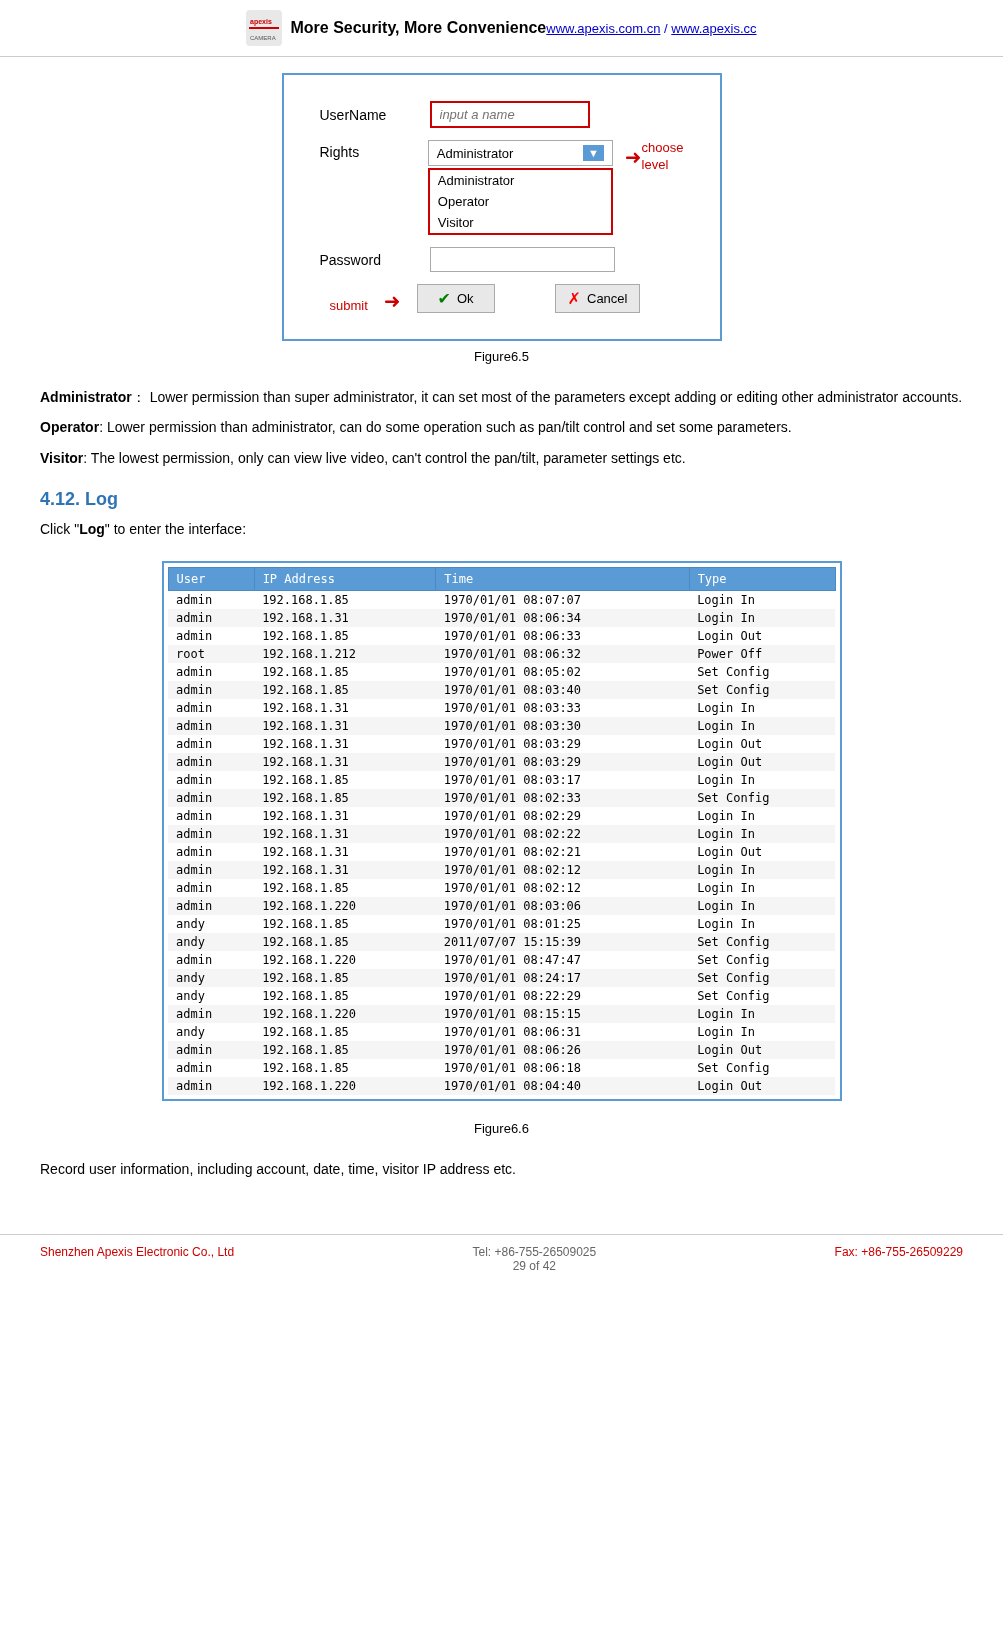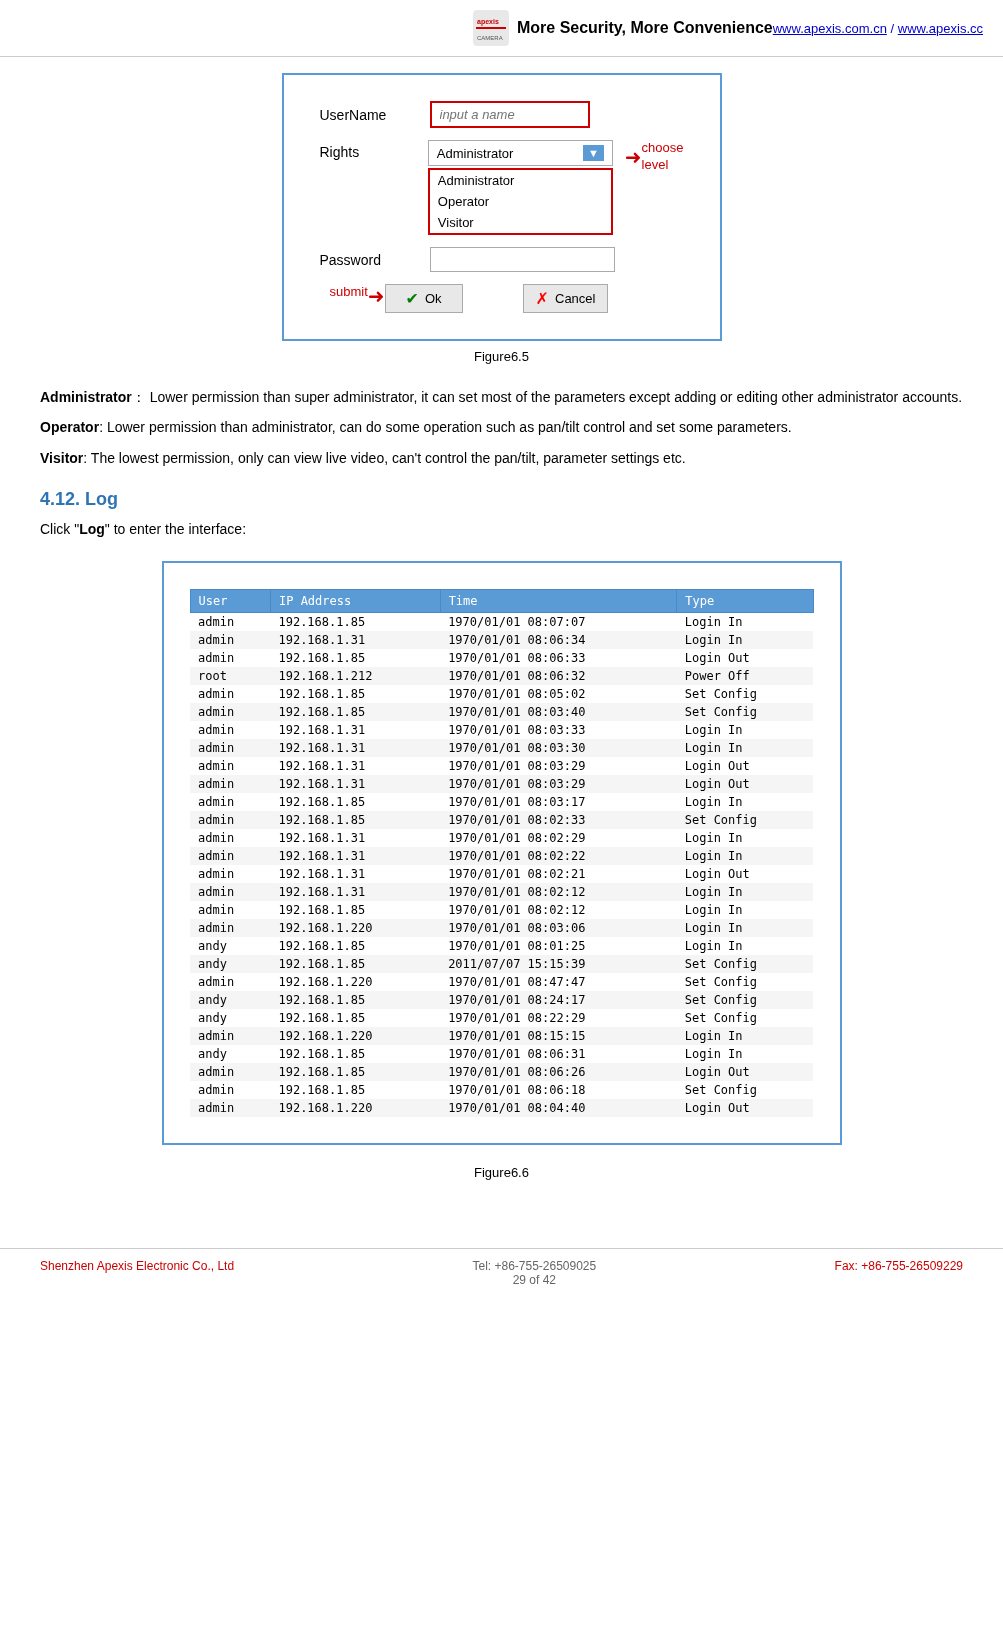--- a/index.html
+++ b/index.html
@@ -9,21 +9,21 @@
       background: #fff;
       width: 1003px;
       min-height: 1629px;
       color: #000;
     }
 
     
     .header {
       display: flex;
       align-items: center;
-      justify-content: flex-end;
+      justify-content: center;
       padding: 10px 20px;
       border-bottom: 1px solid #ccc;
     }
     .header-logo {
       display: flex;
       align-items: center;
       gap: 8px;
     }
     .logo-icon {
       width: 36px;
@@ -189,21 +189,21 @@
       margin: 12px auto;
     }
     .log-panel-title {
       background: #5b9bd5;
       color: #fff;
       font-size: 15px;
       font-weight: bold;
       padding: 5px 10px;
     }
     .log-table-wrapper {
-      padding: 26px;
+      padding: 4px;
     }
     .log-table {
       width: 100%;
       border-collapse: collapse;
       font-size: 12px;
       font-family: monospace;
     }
     .log-table th {
       background: #5b9bd5;
       color: #fff;
@@ -317,21 +317,21 @@
             <span style="color:#cc0000;font-size:13px;line-height:1.3;">choose<br>level</span>
           </div>
         </div>
 
         <div class="dialog-row">
           <span class="dialog-label">Password</span>
           <input type="password" style="border: 1px solid rgb(170, 170, 170); padding: 4px 8px; width: 185px;">
         </div>
 
         <div class="dialog-buttons">
-          <div style="display:flex;align-items:flex-start;gap:0;">
+          <div style="display:flex;align-items:flex-end;gap:16px;">
             <span style="color:#cc0000;font-size:13px;">submit</span>
             <span style="color:#cc0000;font-size:20px;">➜</span>
             <button class="btn-ok">
               <span class="check-icon">✔</span>
               <span>Ok</span>
             </button>
           </div>
           <button class="btn-cancel">
             <span class="x-icon">✗</span>
             <span>Cancel</span>
@@ -539,20 +539,21 @@
                 <td>1970/01/01 08:04:40</td>
                 <td>Login Out</td>
               </tr>
             </tbody>
         </table>
       </div>
     </div>
     <div class="figure-caption">Figure6.6</div>
   </div>
 
+  <div class="para">Record user information, including account, date, time, visitor IP address etc.</div>
 
 </div>
 
 <div class="footer">
   <span>Shenzhen Apexis Electronic Co., Ltd</span>
   <span class="footer-center">
     <span>Tel: +86-755-26509025</span><br>
     <span>29 of 42</span>
   </span>
   <span>Fax: +86-755-26509229</span>

